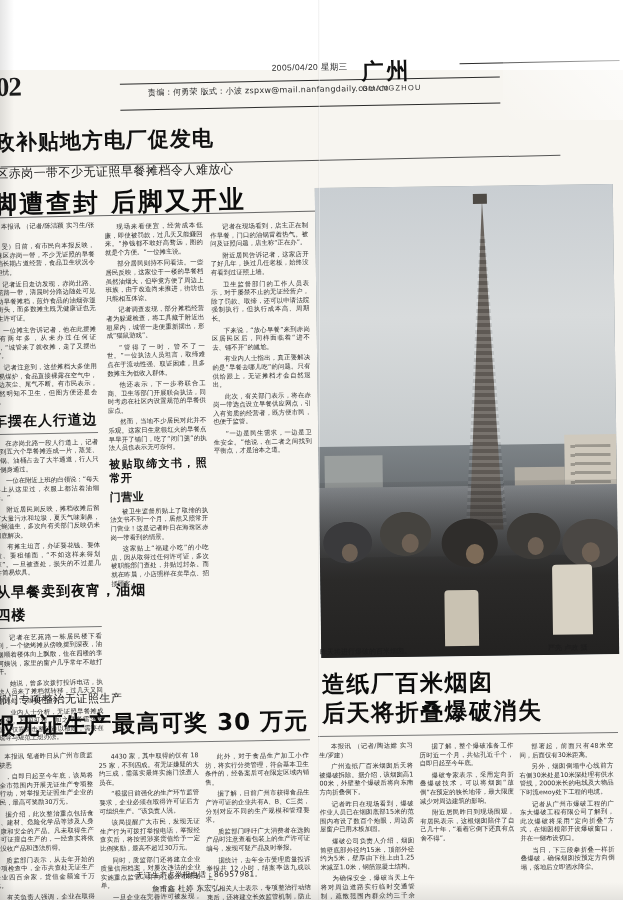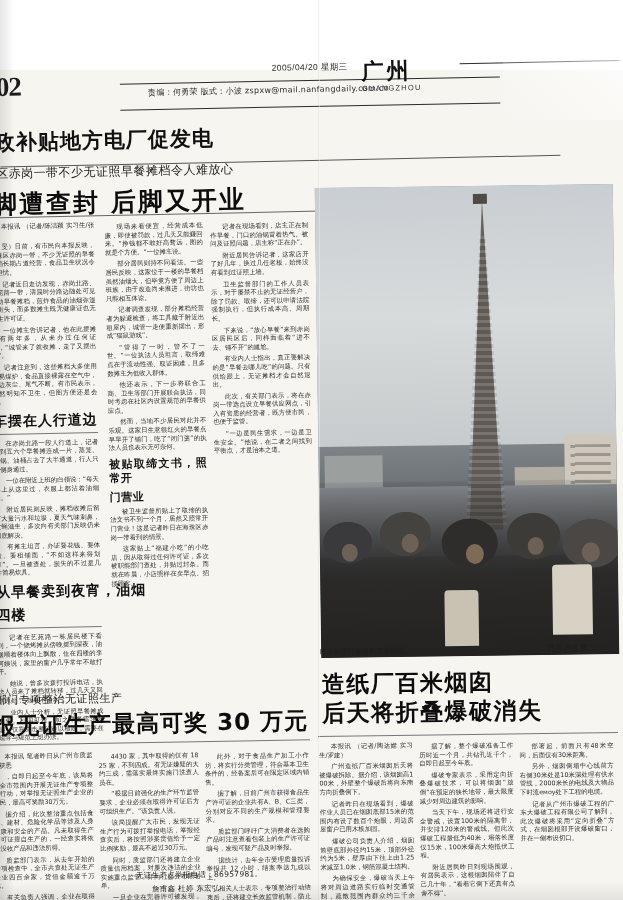--- a/index.html
+++ b/index.html
@@ -508,27 +508,27 @@
   <div class="col col-r1">
     <p>本报讯  （记者/陶达嫦  实习生/罗建）</p>
     <p>广州造纸厂百米烟囱后天将被爆破拆除。据介绍，该烟囱高100米，外壁整个爆破后将向东南方向折叠倒下。</p>
     <p>记者昨日在现场看到，爆破作业人员已在烟囱底部15米的范围内布设了数百个炮眼，周边房屋窗户已用木板加固。</p>
     <p>爆破公司负责人介绍，烟囱筒壁底部外径约15米，顶部外径约为5米，壁厚由下往上由1.25米减至1.0米，钢筋混凝土结构。</p>
     <p>为确保安全，爆破当天上午将对周边道路实行临时交通管制，疏散范围内群众约三千余人，预计54.07吨炸药全部起爆。</p>
   </div>
   <div class="col col-r2">
     <p>据了解，整个爆破准备工作历时近一个月，共钻孔近千个，自即日起至今年底。</p>
     <p>爆破专家表示，采用定向折叠爆破技术，可以将烟囱“放倒”在预定的狭长地带，最大限度减少对周边建筑的影响。</p>
-    <p>当天下午，现场还将进行安全警戒，设置100米的隔离带，并安排120米的警戒线。但此次爆破工程最低为40米，塌落长度仅15米，100米爆高大炮抵伏工程。</p>
     <p>附近居民昨日到现场围观，有居民表示，这根烟囱陪伴了自己几十年，“看着它倒下还真有点舍不得”。</p>
   </div>
   <div class="col col-r3">
     <p>部署起，前面只有48米空间，后面仅有30米距离。</p>
     <p>另外，烟囱倒塌中心线前方右侧30米处是10米深处理有供水管线，2000米长的电线及大物品下时流емоу处下工程的电缆。</p>
     <p>记者从广州市爆破工程的广东大爆破工程有限公司了解到，此次爆破将采用“定向折叠”方式，在烟囱根部开设爆破窗口，并在一侧布设切口。</p>
+    <p>当日，下三段拳折叠一样折叠爆破，确保烟囱按预定方向倒塌，落地后立即洒水降尘。</p>
   </div>
 
   <div class="lower-sub">部门专项整治无证照生产</div>
   <div class="lower-head">报无证生产最高可奖 30 万元</div>
   <div class="lower-rule"></div>
 
   <div class="col col-l1">
     <p>本报讯  笔者昨日从广州市质监局获悉</p>
     <p>，自即日起至今年底，该局将在全市范围内开展无证生产专项整治行动，对举报无证照生产企业的市民，最高可奖励30万元。</p>
     <p>据介绍，此次整治重点包括食品、建材、危险化学品等涉及人身健康和安全的产品。凡未取得生产许可证擅自生产的，一经查实将依法没收产品和违法所得。</p>

